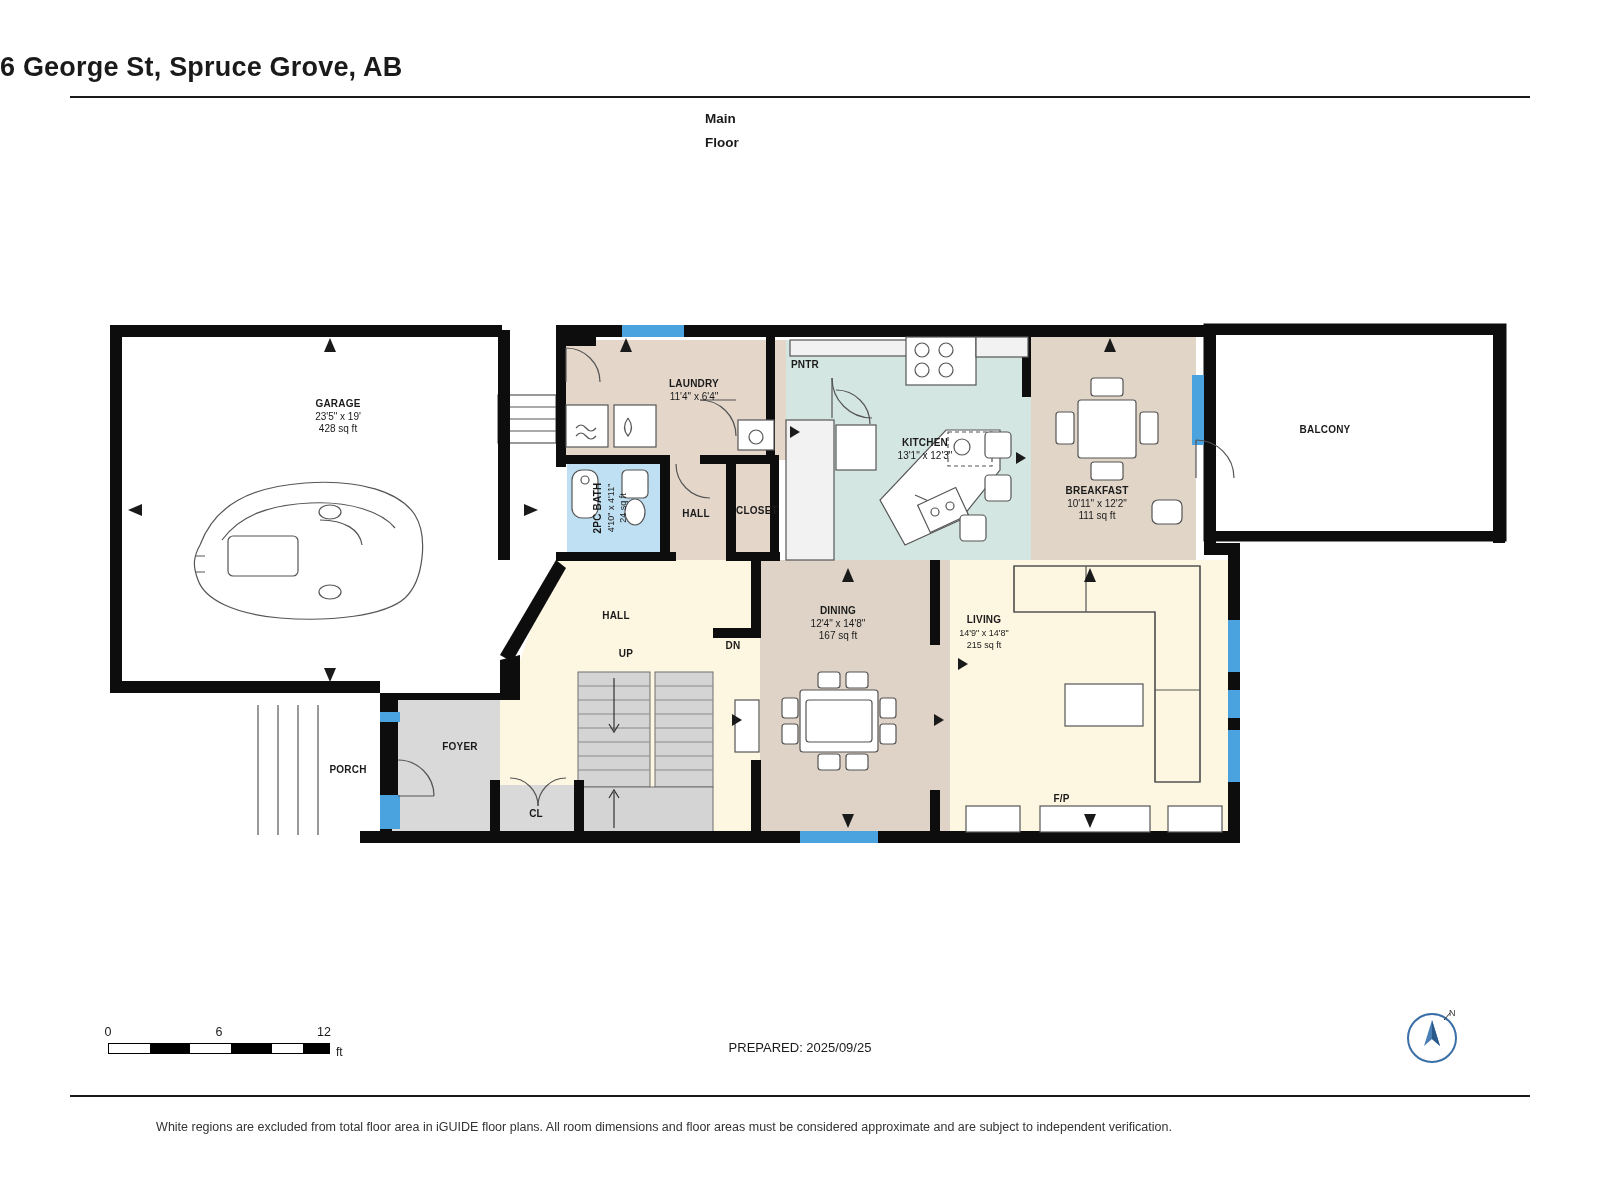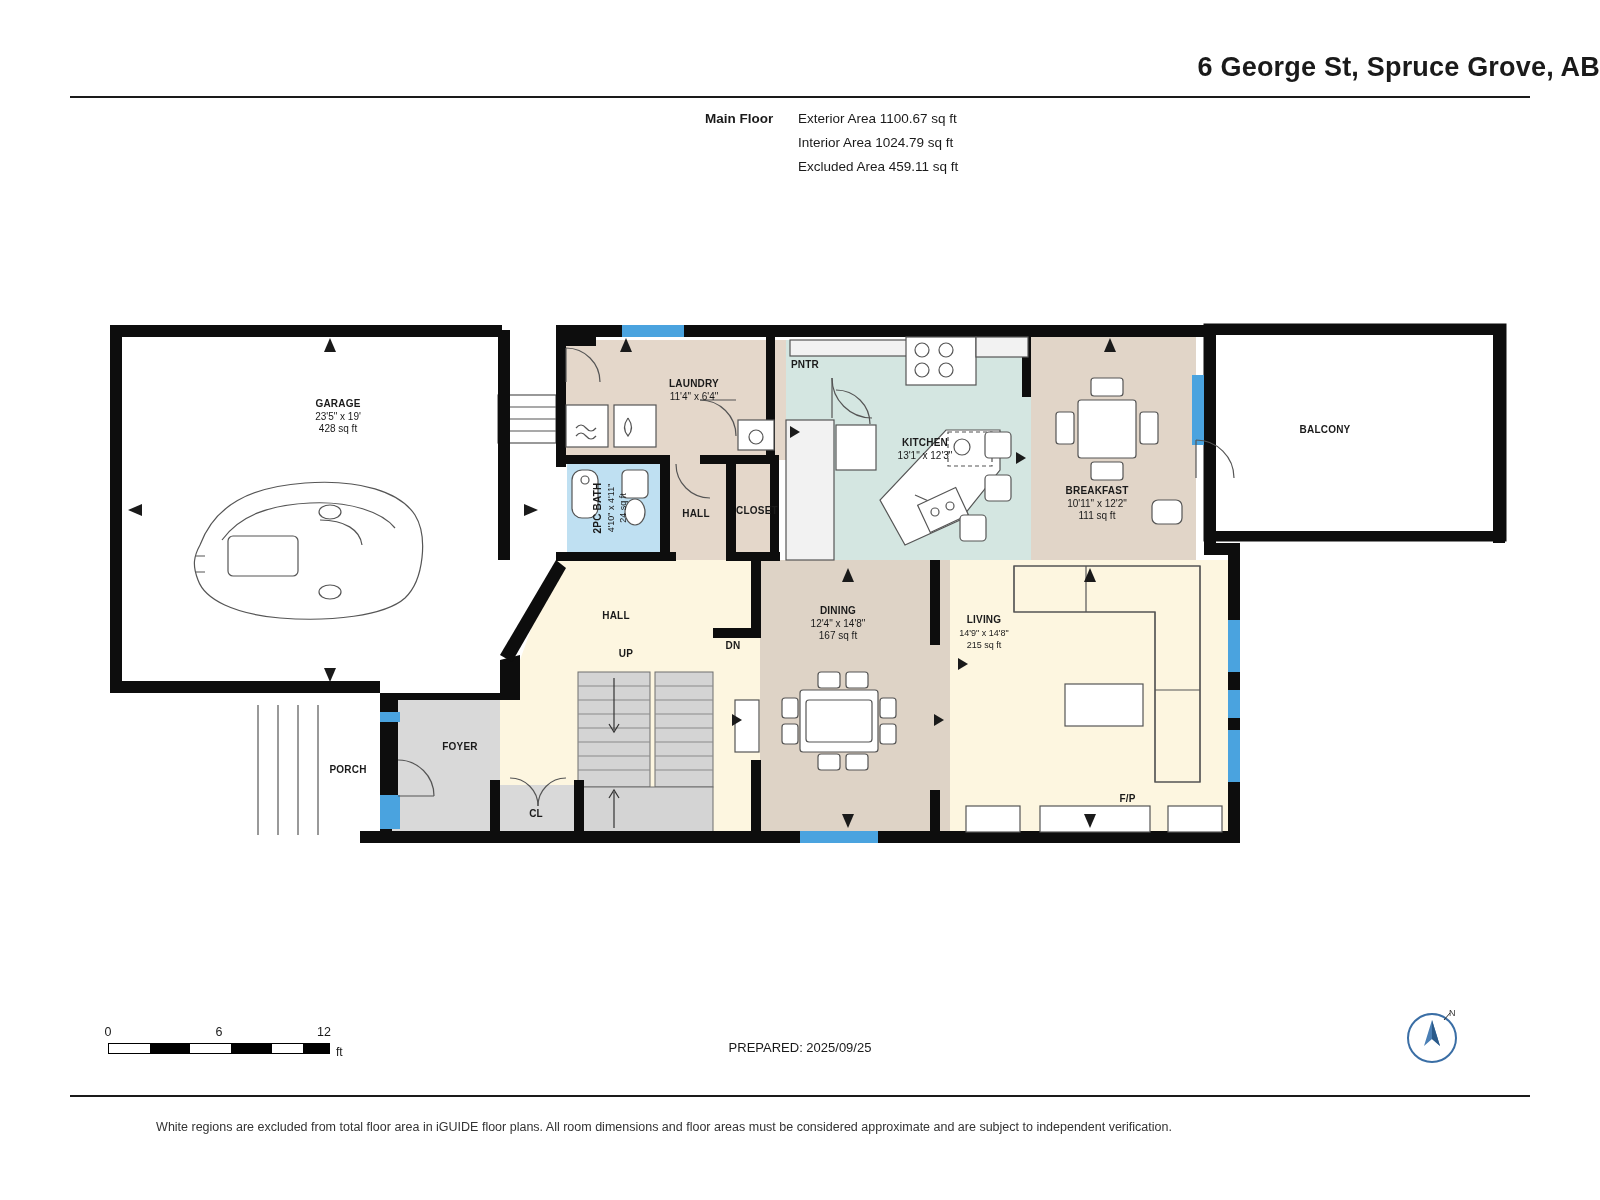--- a/index.html
+++ b/index.html
@@ -15,21 +15,21 @@
     color: #1a1a1a;
     overflow: hidden;
   }
 
   
   #page-title {
     position: absolute;
     top: 52px;
     left: 0;
     width: 1600px;
-    text-align: right;
+    text-align: left;
     font-size: 27px;
     font-weight: bold;
     letter-spacing: 0.2px;
   }
   #title-rule {
     position: absolute;
     top: 96px;
     left: 70px;
     width: 1460px;
     height: 2px;
@@ -155,25 +155,20 @@
   }
 </style>
 </head>
 <body>
 
 <div id="page-title">6 George St, Spruce Grove, AB</div>
 <div id="title-rule"></div>
 
 <div id="summary">
   <div class="floor-label">Main Floor</div>
-  <div class="lines">
-    <div>Exterior Area 1100.67 sq ft</div>
-    <div>Interior Area 1024.79 sq ft</div>
-    <div>Excluded Area 459.11 sq ft</div>
-  </div>
 </div>
 
 <svg id="plan" viewBox="0 0 1600 1200">
 
   <rect x="1205" y="325" width="300" height="215" fill="#ffffff" stroke="#0d0d0d" stroke-width="3"></rect>
 
   <path d="M118,330 L500,330 L500,690 L480,690 L118,690 Z" fill="#ffffff" stroke="none"></path>
 
   <rect x="258" y="705" width="130" height="130" fill="#ffffff" stroke="none"></rect>
 
@@ -491,21 +486,21 @@
 <div class="lbl" style="left:536px; top:814px;">
   <div class="n">CL</div>
 </div>
 
 <div class="lbl small" style="left:615px; top:654px;padding-left:22px;">
   <div class="n">UP</div>
 </div>
 <div class="lbl small" style="left:685px; top:646px;margin-left:48px;">
   <div class="n">DN</div>
 </div>
-<div class="lbl small" style="left:1107px; top:799px;padding-left:41px;">
+<div class="lbl small" style="left:1041px; top:799px;padding-left:41px;">
   <div class="n">F/P</div>
 </div>
 
 <div id="prepared">PREPARED: 2025/09/25</div>
 
 <div id="scale-bar">
   <div class="ticks">
     <span style="left:0;">0</span>
     <span style="left:111px;">6</span>
     <span style="left:216px;">12</span>

